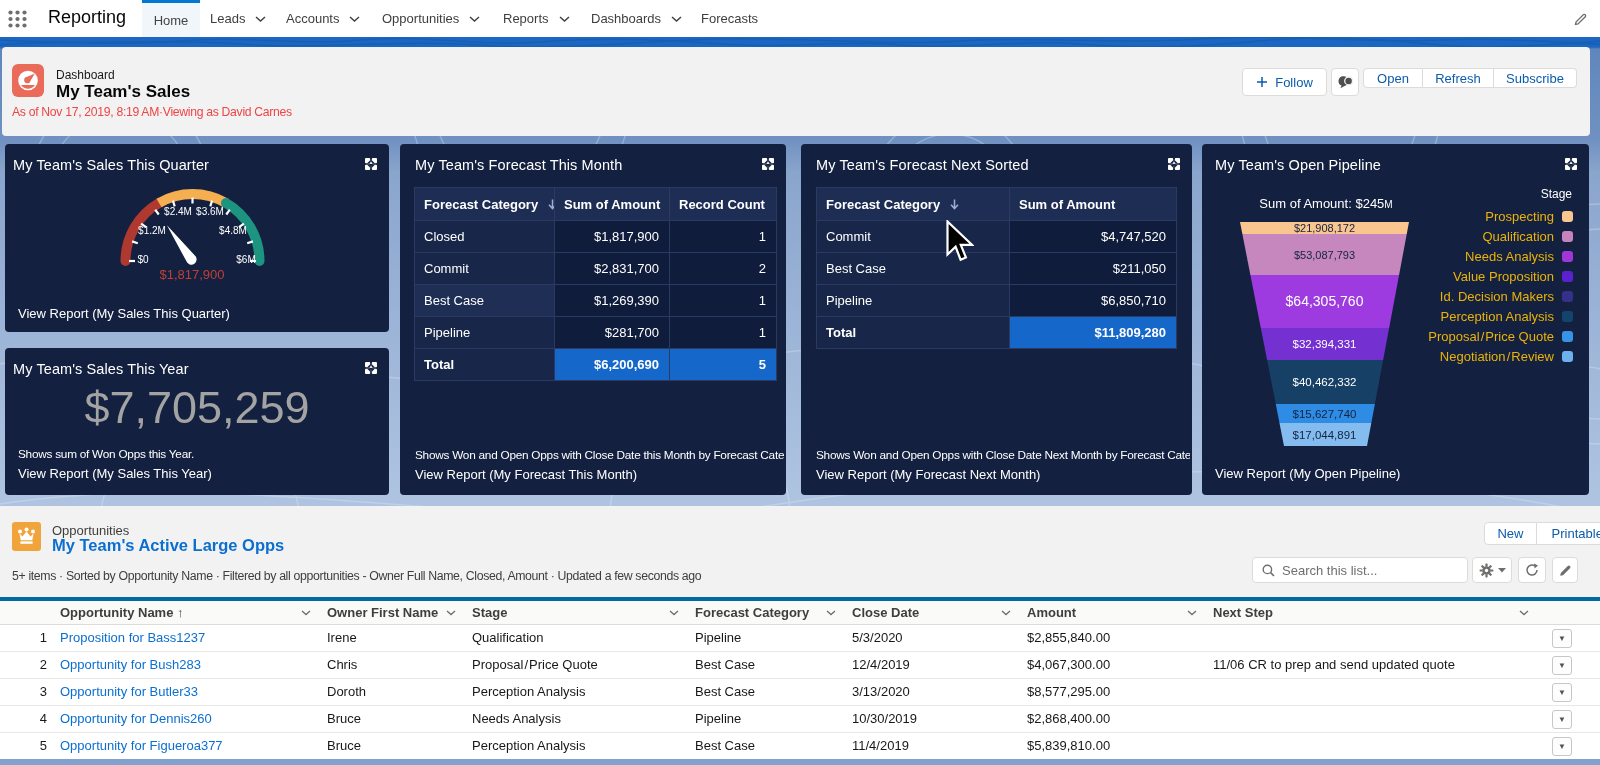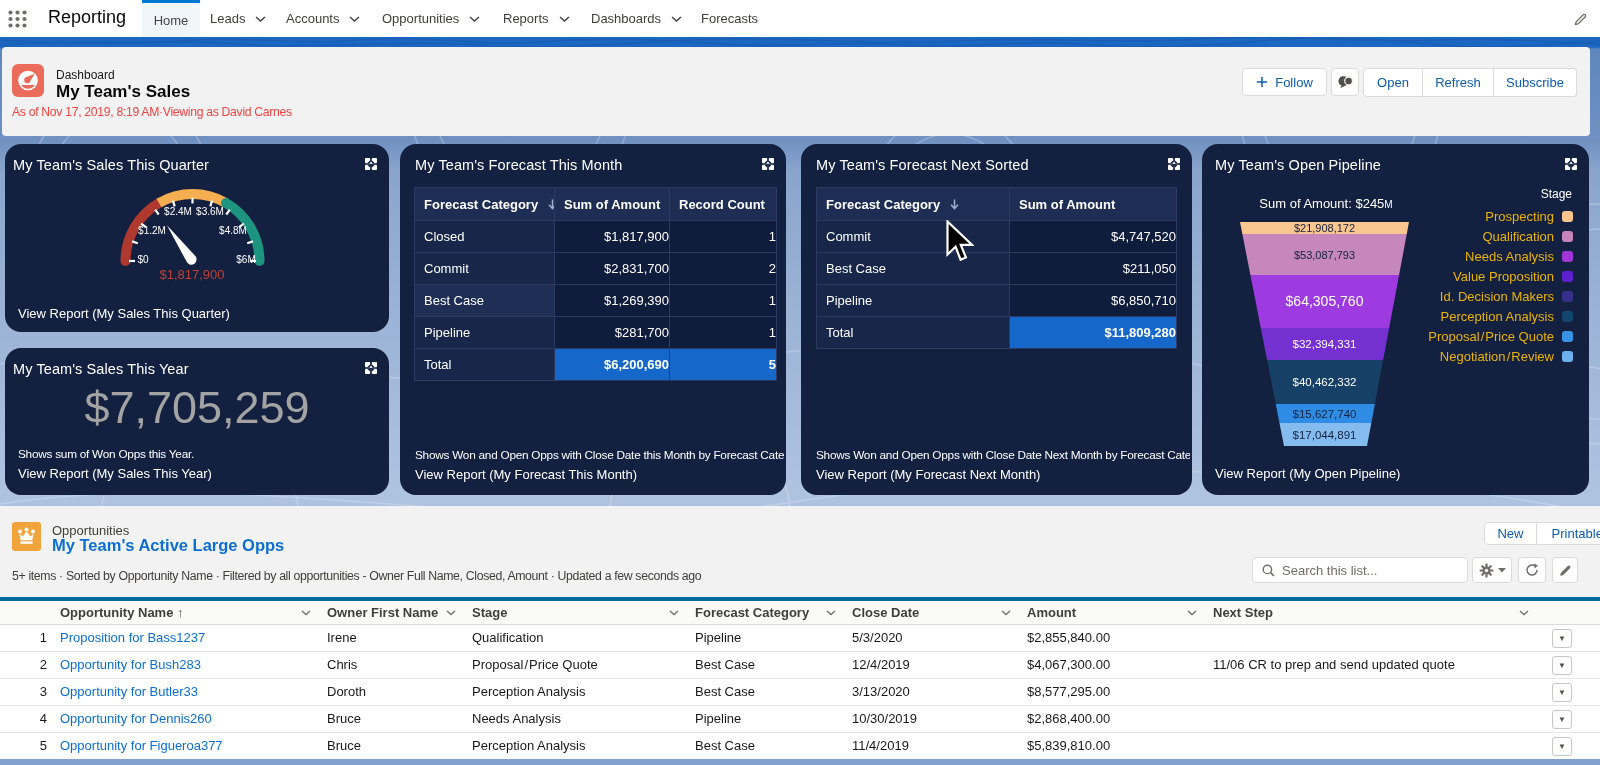--- a/index.html
+++ b/index.html
@@ -11,38 +11,38 @@
 #nav .appname{position:absolute;left:48px;top:7px;font-size:18px;color:#080707}
 .tab{position:absolute;top:0;height:37px;font-size:13px;color:#3e3e3c;display:flex;align-items:center}
 .tab .chev{margin-left:10px}
 #tab-home{background:#f1f6fb;border-top:3px solid #0176d3;color:#444;justify-content:center}
 
 #bg{left:0;top:37px;width:1600px;height:728px;background:linear-gradient(180deg,#1b67c3 0px,#1a66c2 10px,#5f87bd 12px,#7091c1 103px,#8aa5cc 135px,#9cb4d7 290px,#aec3e0 455px,#aec3e0 728px)}
 
 #phead{left:2px;top:47px;width:1588px;height:89px;background:#f3f2f2;border-radius:4px}
 #dicon{left:12px;top:64px;width:32px;height:33px;background:#ea6b5a;border-radius:6px}
 .btn{position:absolute;height:28px;background:#fff;border:1px solid #dddbda;border-radius:4px;color:#0b5cab;font-size:13px;display:flex;align-items:center;justify-content:center}
-.btngrp{position:absolute;display:flex;height:29px}
+.btngrp{position:absolute;display:flex;height:20px}
 .btngrp .b{background:#fff;border:1px solid #dddbda;border-left:none;color:#0b5cab;font-size:13px;display:flex;align-items:center;justify-content:center}
 .btngrp .b:first-child{border-left:1px solid #dddbda;border-radius:4px 0 0 4px}
 .btngrp .b:last-child{border-radius:0 4px 4px 0}
 
-.card{position:absolute;background:#13203f;border-radius:16px;color:#fff}
+.card{position:absolute;background:#13203f;border-radius:4px;color:#fff}
 .ctitle{position:absolute;left:8px;top:13px;font-size:14.5px;color:#fff;letter-spacing:.1px}
 .expand{position:absolute;top:14px;right:12px;width:12px;height:12px}
 .vrep{position:absolute;left:13px;font-size:13px;color:#fff}
 .desc{position:absolute;left:13px;font-size:11.8px;color:#fff;white-space:nowrap;overflow:hidden;letter-spacing:-.25px}
 
 .dtbl{position:absolute;border-collapse:collapse;table-layout:fixed;font-size:13px;color:#fff}
 .dtbl td,.dtbl th{border:1px solid #2b3a63;overflow:hidden;white-space:nowrap}
 .dtbl th{background:#1e2d54;font-weight:bold;text-align:left;padding:0 0 0 9px;height:33px;font-size:13px}
-.dtbl td{height:32px;padding:0 0 0 9px}
+.dtbl td{height:32px;padding:0 10px 0 9px}
 .dtbl td.dim{background:#182749}
 .dtbl td.num{background:#101c3b;text-align:right}
-.dtbl tr.tot td.dim{font-weight:normal;background:#182749}
+.dtbl tr.tot td.dim{font-weight:bold;background:#182749}
 .dtbl tr.tot td.num{background:#1568c9;font-weight:bold}
 
 #list{left:0;top:506px;width:1600px;height:253px;background:#f3f2f2}
 #lview-title{position:absolute;left:52px;top:30px;font-size:16.5px;font-weight:bold;color:#0b6fd1}
 #ltable{position:absolute;left:0;top:91px;width:1600px;background:#fff;border-collapse:collapse;table-layout:fixed;font-size:13px;color:#181818}
 #ltable th{height:25px;background:#fafaf9;border-top:4px solid #0369a1;border-bottom:1px solid #dddbda;font-weight:bold;text-align:left;color:#3e3e3c;position:relative}
 #ltable td{height:27px;border-bottom:1px solid #e8e8e8;padding:0;white-space:nowrap;overflow:hidden}
 #ltable a{color:#0b6fd1;text-decoration:none}
 #ltable td.rn{text-align:right;padding-right:13px}
 #ltable td.act{position:relative}

